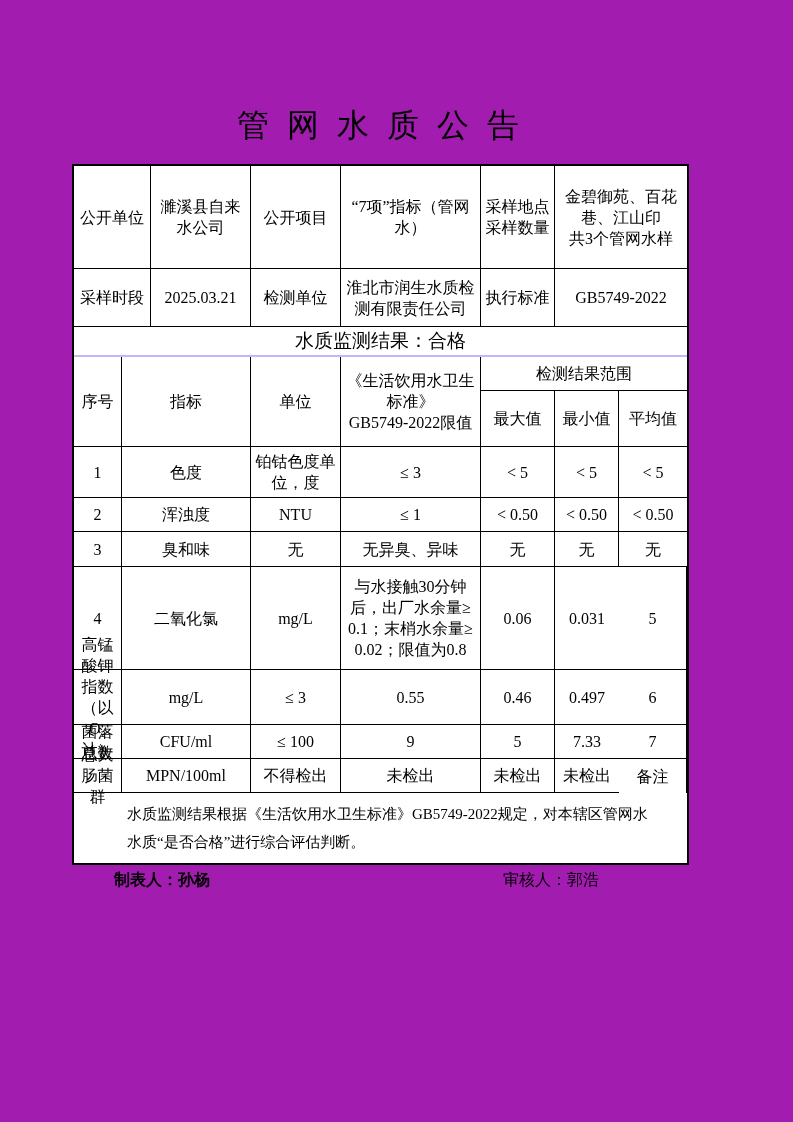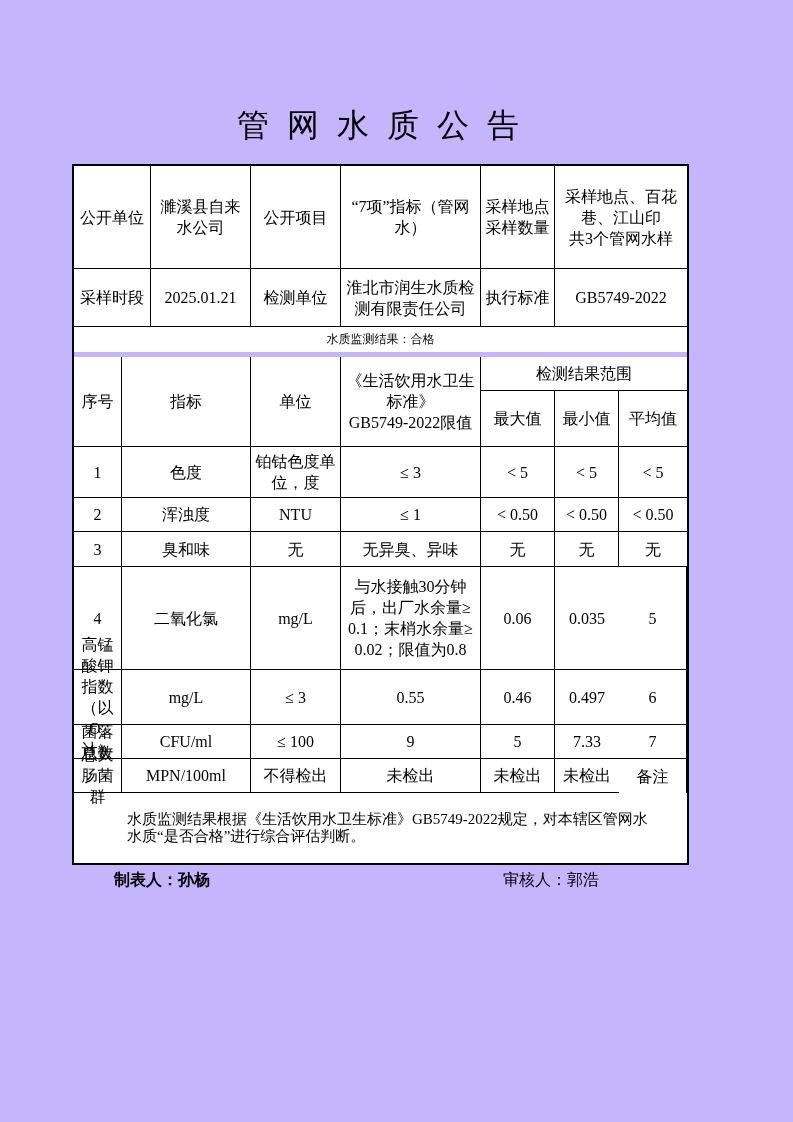--- a/index.html
+++ b/index.html
@@ -1,17 +1,17 @@
 <!DOCTYPE html>
 <html><head>
 <meta charset="utf-8">
 <style>
   html,body { margin:0; padding:0; background:#fff; }
   .page {
-    position:relative; width:793px; height:1122px; background:#c4b5fd;
+    position:relative; width:793px; height:1122px; background:#a21caf;
     font-family:"Liberation Serif","DejaVu Serif",serif; color:#000;
     overflow:hidden;
   }
   .title {
     position:absolute; top:104px; left:72px; width:617px; margin:0;
     text-align:center; font-size:32px; font-weight:400; letter-spacing:5px;
     white-space:nowrap;
   }
   .tblwrap {
     position:absolute; top:164px; left:72px; width:617px;
@@ -24,36 +24,36 @@
         grid-template-rows:34px 56px 51px 34px 35px 103px 55px 34px 34px 70px; }
   .cell {
     display:flex; align-items:center; justify-content:center;
     text-align:center; font-size:16px; line-height:21px;
     white-space:pre-line; box-sizing:border-box; padding:1px 2px;
     border-right:1px solid #000; border-bottom:1px solid #000;
   }
   .noR { border-right:none; }
   .noB { border-bottom:none; }
   .banner {
-    height:30px; box-sizing:border-box; border-bottom:5px solid #c4b5fd;
-    display:flex; align-items:center; justify-content:center; font-size:12px;
+    height:30px; box-sizing:border-box; border-bottom:2px solid #c4b5fd;
+    display:flex; align-items:center; justify-content:center; font-size:19px;
   }
   
   .h-no  { grid-area:1/1/3/2; }
   .h-ind { grid-area:1/2/3/3; }
   .h-unit{ grid-area:1/3/3/4;font-family:Liberation Serif, serif; }
   .h-lim { grid-area:1/4/3/5; }
   .h-rng { grid-area:1/5/2/8; border-right:none; }
   .h-max { grid-area:2/5/3/6; }
   .h-min { grid-area:2/6/3/7; }
   .h-avg { grid-area:2/7/3/8; border-right:none; }
   .remark-label { }
   .remark-text {
     grid-column:2/8; justify-content:flex-start; text-align:left;
-    font-size:15px; line-height:17px; padding-left:5px; padding-right:4px;
+    font-size:15px; line-height:28px; padding-left:5px; padding-right:4px;
   }
   .footer { position:absolute; top:870px; left:72px; width:617px; height:24px; font-size:16px; }
   .footer .preparer { position:absolute; left:42px; top:0;font-weight:bold; }
   .footer .reviewer { position:absolute; left:431px; top:0;text-align:right; }
 </style>
 </head>
 <body>
 
 <div class="page">
 
@@ -63,26 +63,26 @@
 
     <div class="grid ga">
       <div class="cell">公开单位</div>
       <div class="cell">濉溪县自来
 水公司</div>
       <div class="cell">公开项目</div>
       <div class="cell">“7项”指标（管网
 水）</div>
       <div class="cell">采样地点
 采样数量</div>
-      <div class="cell noR">采样地点、百花
+      <div class="cell noR">金碧御苑、百花
 巷、江山印
 共3个管网水样</div>
 
       <div class="cell">采样时段</div>
-      <div class="cell">2025.01.21</div>
+      <div class="cell">2025.03.21</div>
       <div class="cell">检测单位</div>
       <div class="cell">淮北市润生水质检
 测有限责任公司</div>
       <div class="cell">执行标准</div>
       <div class="cell noR">GB5749-2022</div>
     </div>
 
     <div class="banner">水质监测结果：合格</div>
 
     <div class="grid gc">
@@ -124,21 +124,21 @@
       <div class="cell noR">无</div>
 
       <div class="cell">4</div>
       <div class="cell">二氧化氯</div>
       <div class="cell">mg/L</div>
       <div class="cell">与水接触30分钟
 后，出厂水余量≥
 0.1；末梢水余量≥
 0.02；限值为0.8</div>
       <div class="cell">0.06</div>
-      <div class="cell noR">0.035</div>
+      <div class="cell noR">0.031</div>
 
       <div class="cell">5</div>
       <div class="cell">高锰酸钾指数
 （以O₂计）</div>
       <div class="cell">mg/L</div>
       <div class="cell">≤ 3</div>
       <div class="cell">0.55</div>
       <div class="cell">0.46</div>
       <div class="cell noR">0.497</div>
 

